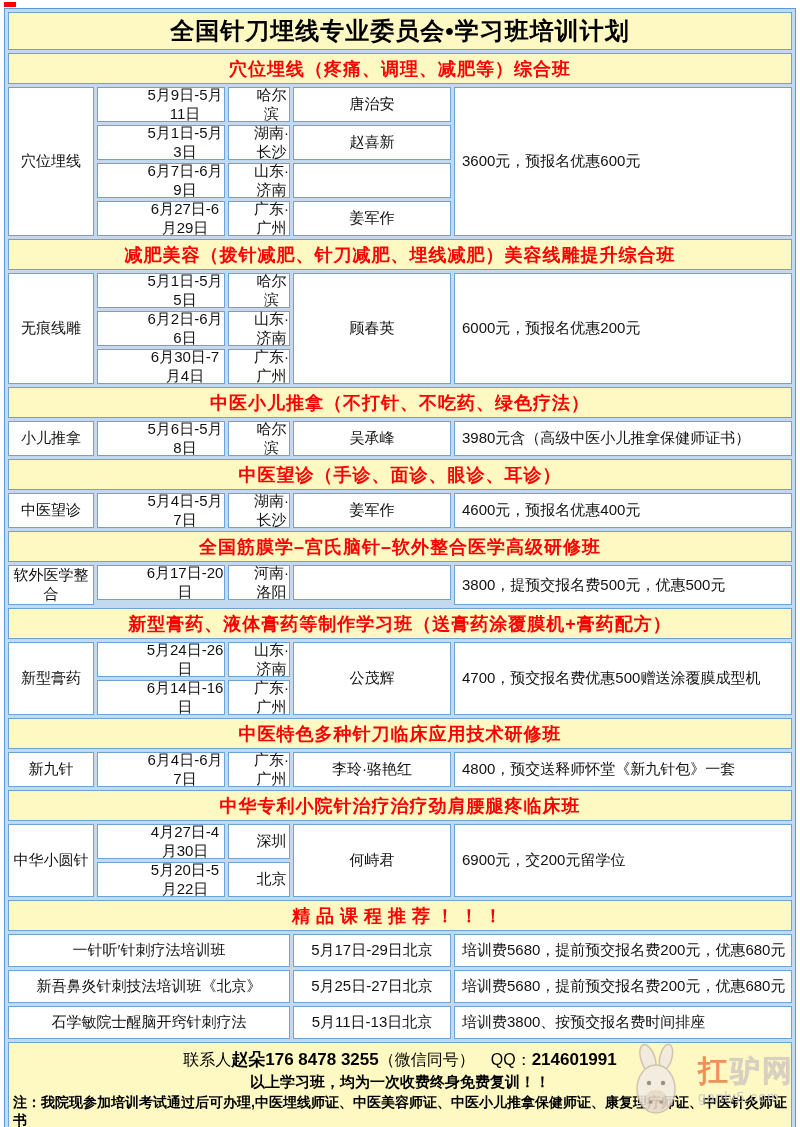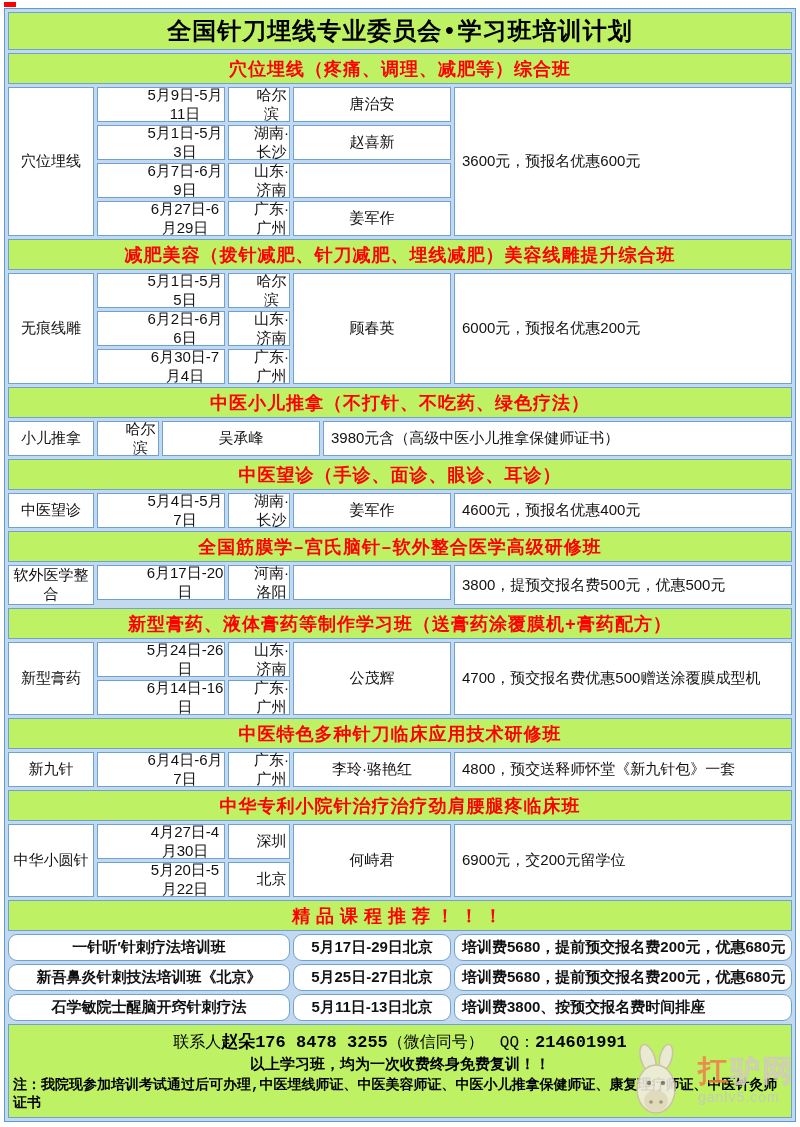--- a/index.html
+++ b/index.html
@@ -1,39 +1,39 @@
 <!DOCTYPE html>
 <html><head>
 <meta charset="utf-8">
 <style>
   html,body{margin:0;padding:0;}
   body{width:800px;height:1127px;background:#ffffff;font-family:"Liberation Sans","DejaVu Sans",sans-serif;}
   .page{position:relative;width:800px;height:1127px;background:#fff;overflow:hidden;}
   .corner-mark{position:absolute;left:4px;top:2px;width:12px;height:5px;background:#ff0000;}
   .frame{position:absolute;left:4px;right:4px;top:8px;background:#c3d9ef;border:1px solid #5b9bd5;
          padding:3px;display:flex;flex-direction:column;gap:3px;}
-  .box{background:#bef264;border:1px solid #6fa2d4;box-sizing:border-box;font-family:Liberation Mono, monospace;}
+  .box{background:#fef9c3;border:1px solid #6fa2d4;box-sizing:border-box;}
   .title-row{height:38px;display:flex;align-items:center;justify-content:center;
              font-size:24px;font-weight:bold;color:#000;letter-spacing:1px;}
   .red-header{height:31px;display:flex;align-items:center;justify-content:center;
               color:#ff0000;font-weight:bold;font-size:18px;letter-spacing:1px;}
   .feat-header{letter-spacing:6px;}
   .section-body{display:flex;gap:3px;align-items:stretch;}
   .cell{background:#fff;border:1px solid #6fa2d4;box-sizing:border-box;display:flex;
         align-items:center;justify-content:center;font-size:15px;color:#111;text-align:center;}
   .cat{width:86px;}
   .mid{display:flex;flex-direction:column;gap:3px;flex:0 0 auto;}
   .mid-row{display:flex;gap:3px;}
   .mid-row .cell{height:35px;}
   .date{width:128px;padding-left:48px;}
   .city{width:62px;padding-left:25px;}
   .teacher{width:158px;}
   .price{flex:1;justify-content:flex-start;text-align:left;padding-left:7px;}
   .feat-row{display:flex;gap:3px;}
-  .feat-row .cell{height:27px;font-weight:bold;border-radius:9px;}
+  .feat-row .cell{height:33px;font-weight:normal;}
   .feat-name{width:282px;}
   .feat-date{width:158px;}
   .feat-price{flex:1;justify-content:flex-start;text-align:right;padding-left:7px;}
   .contact{display:flex;flex-direction:column;align-items:center;justify-content:center;
            padding:5px 4px;gap:2px;}
   .contact .l1{font-size:16px;color:#000;}
   .contact .l1 b{font-size:17px;}
   .contact .l2{font-size:15px;font-weight:bold;color:#000;}
   .contact .l3,.contact .l4{font-size:14px;font-weight:bold;color:#000;}
   .watermark{position:absolute;right:6px;bottom:8px;width:168px;height:78px;opacity:0.88;
@@ -93,20 +93,21 @@
               <div class="cell date">6月30日-7月4日</div>
               <div class="cell city">广东·广州</div>
             </div>
           </div>
           <div class="cell teacher">顾春英</div>
           <div class="cell price">6000元，预报名优惠200元</div>
         </div><div class="box red-header">中医小儿推拿（不打针、不吃药、绿色疗法）</div><div class="section-body">
           <div class="cell cat">小儿推拿</div>
           <div class="mid">
             <div class="mid-row">
+              <div class="cell date">5月6日-5月8日</div>
               <div class="cell city">哈尔滨</div>
               <div class="cell teacher">吴承峰</div>
             </div>
           </div>
           <div class="cell price">3980元含（高级中医小儿推拿保健师证书）</div>
         </div><div class="box red-header">中医望诊（手诊、面诊、眼诊、耳诊）</div><div class="section-body">
           <div class="cell cat">中医望诊</div>
           <div class="mid">
             <div class="mid-row">
               <div class="cell date">5月4日-5月7日</div>

